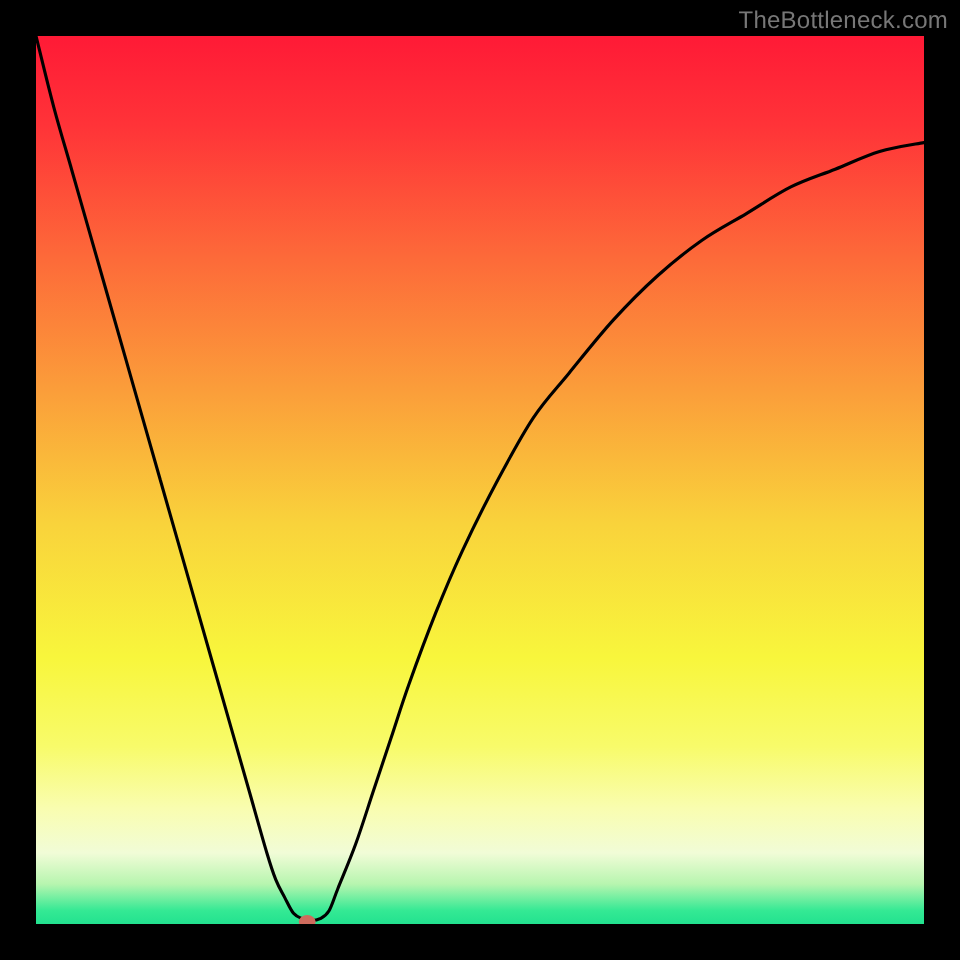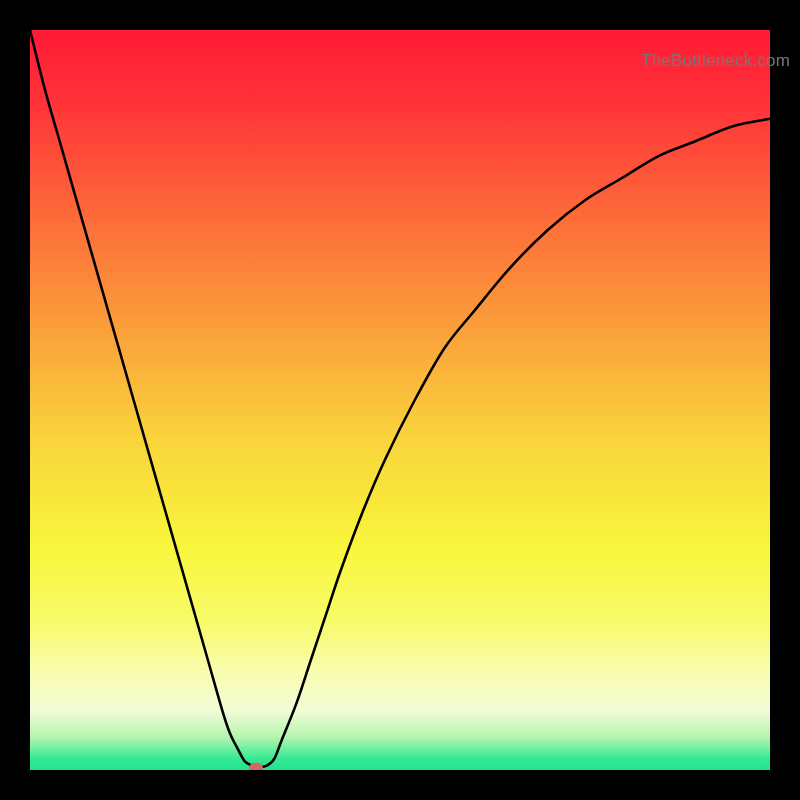--- a/index.html
+++ b/index.html
@@ -31,24 +31,23 @@
   }
   .curve-layer {
     position: absolute;
     inset: 0;
   }
   .watermark {
     position: absolute;
     top: 6px;
     right: 10px;
     color: #777;
-    font-size: 17px;
+    font-size: 20px;
     letter-spacing: 0.2px;
     font-weight: 400;
-    margin-top: 45px;
   }
   .marker {
     position: absolute;
     width: 14px;
     height: 11px;
     border-radius: 50%;
     transform: translate(-50%, -50%);
   }
 </style>
 </head>

